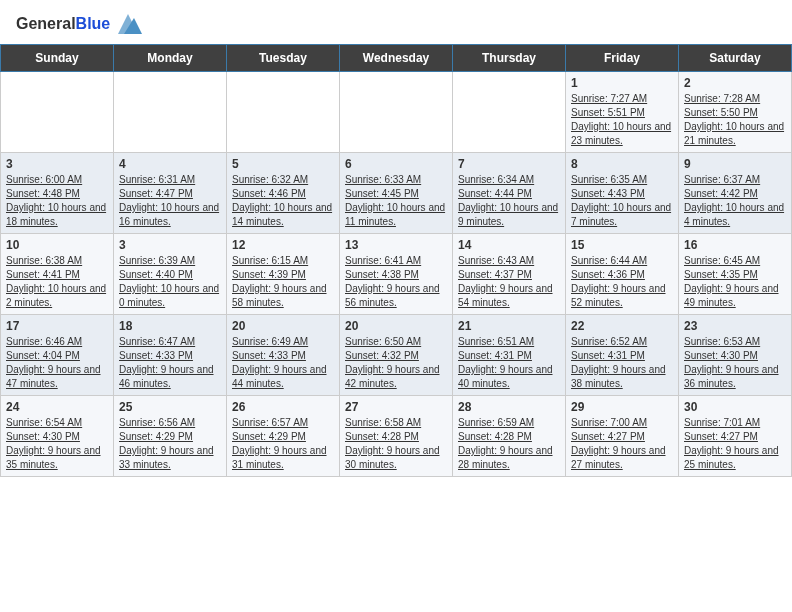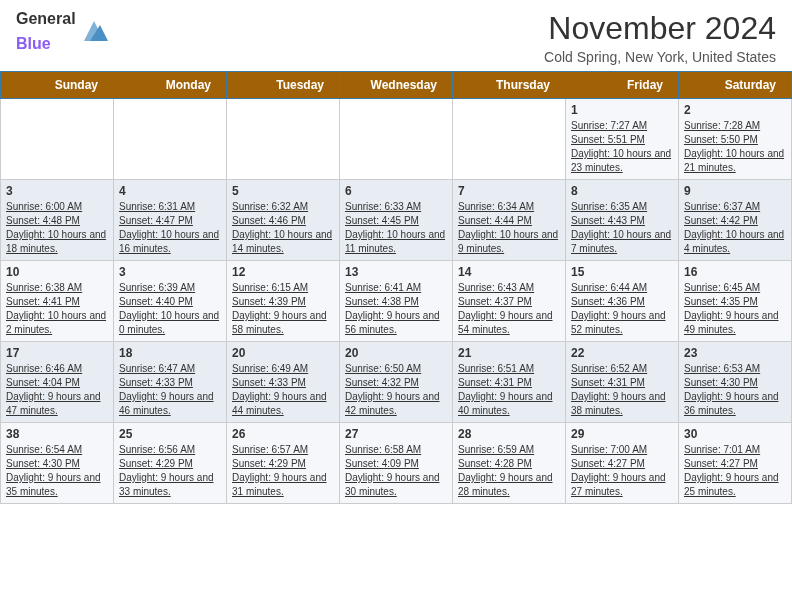--- a/index.html
+++ b/index.html
@@ -1,38 +1,38 @@
 <!DOCTYPE html>
 <html><head>
   <meta charset="utf-8">
   <style>
     * { box-sizing: border-box; margin: 0; padding: 0; }
     body { font-family: Arial, sans-serif; background: #fff; width: 792px; min-height: 612px; }
     
     .header { display: flex; justify-content: space-between; align-items: flex-start; padding: 10px 16px 6px 16px; }
     
     .logo { display: flex; align-items: center; }
-    .logo-text { display: flex; flex-direction: column; line-height: 1.1; gap: 7px; }
+    .logo-text { display: flex; flex-direction: row; line-height: 1.1; }
     .logo-general { font-size: 16px; font-weight: bold; color: #333; }
-    .logo-blue { font-size: 16px; font-weight: bold; color: #8b5cf6; }
+    .logo-blue { font-size: 16px; font-weight: bold; color: #1d4ed8; }
     .logo-icon { width: 28px; height: 28px; margin-left: 4px; }
     
     .title-block { text-align: right; }
     .month-title { font-size: 32px; font-weight: normal; color: #333; }
     .location { font-size: 14px; color: #555; margin-top: 2px; }
     
     .calendar { width: 100%; border-collapse: collapse; margin: 0; }
     
     .calendar thead th {
-      background-color: #a16207;
+      background-color: #404040;
       color: #fff;
       font-size: 12px;
       font-weight: bold;
       padding: 6px 15px;
-      text-align: right;
+      text-align: center;
       border: 1px solid #3a7aaa;
     }
     
     .calendar tbody td {
       border: 1px solid #ccc;
       vertical-align: top;
       padding: 4px 5px;
       font-size: 10px;
       color: #333;
       width: 113px;
@@ -60,24 +60,20 @@
   <div class="logo">
     <div class="logo-text">
       <span class="logo-general">General</span>
       <span class="logo-blue">Blue</span>
     </div>
     <svg class="logo-icon" viewBox="0 0 28 28" xmlns="http://www.w3.org/2000/svg">
       <polygon points="4,24 14,4 24,24" fill="#4a90c4" opacity="0.7"></polygon>
       <polygon points="10,24 20,8 28,24" fill="#4a90c4"></polygon>
     </svg>
   </div>
-  <div class="title-block">
-    <div class="month-title">November 2024</div>
-    <div class="location">Cold Spring, New York, United States</div>
-  </div>
 </div>
 
 <table class="calendar">
   <thead>
     <tr>
     <th>Sunday</th>
         <th>Monday</th>
         <th>Tuesday</th>
         <th>Wednesday</th>
         <th>Thursday</th>
@@ -232,41 +228,41 @@
         </td>
         <td>
           <span class="day-number">23</span>
           <div class="day-info">Sunrise: 6:53 AM
 Sunset: 4:30 PM
 Daylight: 9 hours and 36 minutes.</div>
         </td>
       </tr>
       <tr>
         <td>
-          <span class="day-number">38</span>
+          <span class="day-number">24</span>
           <div class="day-info">Sunrise: 6:54 AM
 Sunset: 4:30 PM
 Daylight: 9 hours and 35 minutes.</div>
         </td>
         <td>
           <span class="day-number">25</span>
           <div class="day-info">Sunrise: 6:56 AM
 Sunset: 4:29 PM
 Daylight: 9 hours and 33 minutes.</div>
         </td>
         <td>
           <span class="day-number">26</span>
           <div class="day-info">Sunrise: 6:57 AM
 Sunset: 4:29 PM
 Daylight: 9 hours and 31 minutes.</div>
         </td>
         <td>
           <span class="day-number">27</span>
           <div class="day-info">Sunrise: 6:58 AM
-Sunset: 4:09 PM
+Sunset: 4:28 PM
 Daylight: 9 hours and 30 minutes.</div>
         </td>
         <td>
           <span class="day-number">28</span>
           <div class="day-info">Sunrise: 6:59 AM
 Sunset: 4:28 PM
 Daylight: 9 hours and 28 minutes.</div>
         </td>
         <td>
           <span class="day-number">29</span>

